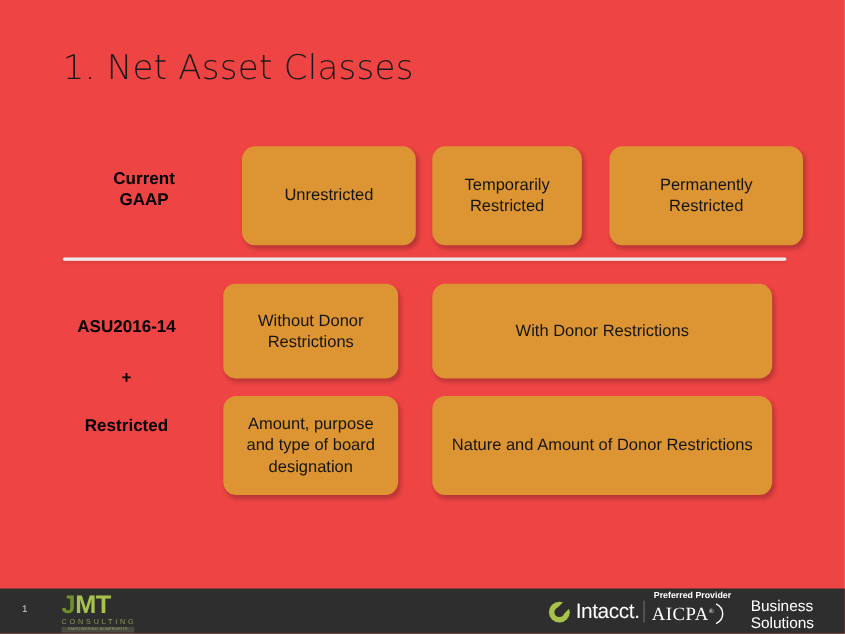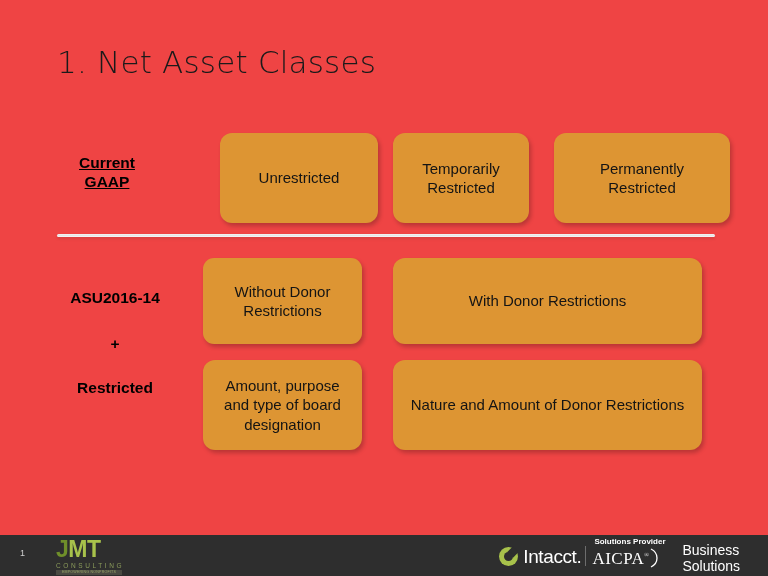--- a/index.html
+++ b/index.html
@@ -37,24 +37,23 @@
   .row-label {
     position: absolute;
     text-align: center;
     font-family: "Liberation Sans", sans-serif;
     font-weight: bold;
     font-size: 15.5px;
     color: #000000;
     line-height: 1.25;
   }
   .label-gaap {
-    left: 32px;
+    left: 56px;
     top: 153px;
     width: 150px;
-    text-decoration: underline;
   }
   .label-asu {
     left: 40px;
     top: 288px;
     width: 150px;
   }
   .label-plus {
     left: 40px;
     top: 334px;
     width: 150px;
@@ -310,21 +309,21 @@
       <div class="jmt-word"><span class="jmt-j">J</span><span>MT</span></div>
       <div class="jmt-sub">CONSULTING</div>
       <div class="jmt-bar">EMPOWERING NONPROFITS</div>
     </div>
 
     <div class="footer-right">
       <div class="intacct-mark"></div>
       <div class="intacct-word">Intacct.</div>
       <div class="divider-vert"></div>
       <div class="aicpa-block">
-        <div class="preferred-provider">Solutions Provider</div>
+        <div class="preferred-provider">Preferred Provider</div>
         <div class="aicpa-word"><span>AICPA</span><span class="aicpa-reg">®</span></div>
         <svg class="aicpa-swoosh" viewBox="0 0 12 22">
           <path d="M1 2 C9 6, 9 16, 1 20" fill="none" stroke="#ffffff" stroke-width="1.3"></path>
         </svg>
       </div>
       <div class="business-solutions">
         <div>Business</div>
         <div>Solutions</div>
       </div>
     </div>

